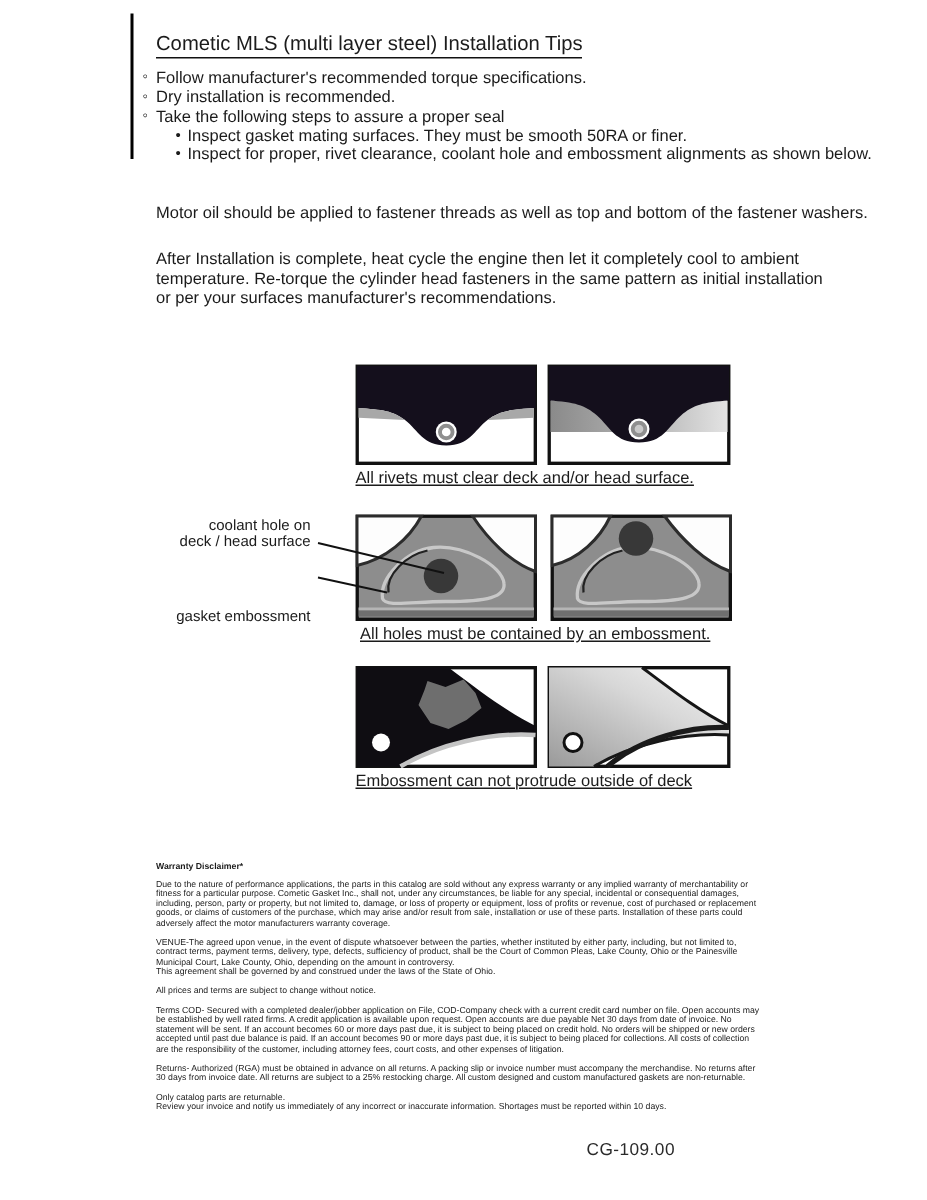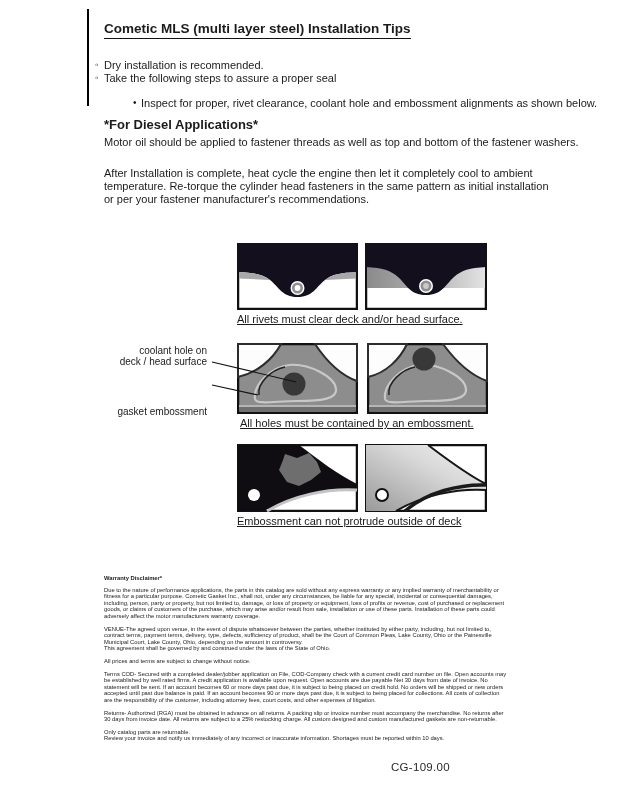--- a/index.html
+++ b/index.html
@@ -3,21 +3,21 @@
 <meta charset="utf-8">
 <style>
   html,body{margin:0;padding:0;background:#e8e8e8;}
   .page{
     position:relative;width:618px;height:800px;background:#ffffff;
     font-family:"Liberation Sans","DejaVu Sans",sans-serif;color:#1b1b1b;
     overflow:hidden;margin:0 auto;
   }
   .abs{position:absolute;}
   .edge-mark{left:87px;top:9px;width:2px;height:97px;background:#000;}
-  .title{left:104px;top:21px;font-size:13.5px;font-weight:bold;border-bottom:1.5px solid #111;padding-bottom:2px;white-space:nowrap;}
+  .title{left:104px;top:21px;font-size:13.5px;font-weight:normal;border-bottom:1.5px solid #111;padding-bottom:2px;white-space:nowrap;}
   .bullet-row{left:95px;font-size:11px;white-space:nowrap;}
   .bullet-row .mk{display:inline-block;width:9px;font-size:10px;vertical-align:top;}
   .sub-row{left:117px;font-size:11px;white-space:nowrap;}
   .sub-row .mk{display:inline-block;width:8px;font-size:10px;vertical-align:top;}
   .h2{left:104px;font-size:13px;font-weight:bold;white-space:nowrap;}
   .bodyline{left:104px;font-size:11px;white-space:nowrap;}
   .dlabel{font-size:12.5px;letter-spacing:.5px;text-align:left;width:70px;white-space:nowrap;margin-top:20px;}
   .caption{font-size:11px;white-space:nowrap;text-decoration:underline;}
   .ann{font-size:10px;text-align:right;width:92px;white-space:nowrap;}
   .diagram{line-height:0;}
@@ -29,35 +29,40 @@
 </style>
 </head>
 <body>
 
 <div class="page">
 
   <div class="abs edge-mark"></div>
 
   <div class="abs title">Cometic MLS (multi layer steel) Installation Tips</div>
 
+  <div class="abs bullet-row" style="top:46px;">
+    <span class="mk">◦</span><span>Follow manufacturer's recommended torque specifications.</span>
+  </div>
   <div class="abs bullet-row" style="top:59px;">
     <span class="mk">◦</span><span>Dry installation is recommended.</span>
   </div>
   <div class="abs bullet-row" style="top:72px;">
     <span class="mk">◦</span><span>Take the following steps to assure a proper seal</span>
   </div>
-  <div class="abs sub-row" style="top:97px;margin-left:16px;">
+  <div class="abs sub-row" style="top:85px;">
+    <span class="mk">•</span><span>Inspect gasket mating surfaces.  They must be smooth 50RA or finer.</span>
+  </div>
+  <div class="abs sub-row" style="top:97px;">
     <span class="mk">•</span><span>Inspect for proper, rivet clearance, coolant hole and embossment alignments as shown below.</span>
   </div>
 
-  <div class="abs h2" style="top:117px;">*For Diesel Applications*</div>
   <div class="abs bodyline" style="top:136px;">Motor oil should be applied to fastener threads as well as top and bottom of the fastener washers.</div>
   <div class="abs bodyline" style="top:167px;">After Installation is complete, heat cycle the engine then let it completely cool to ambient</div>
   <div class="abs bodyline" style="top:180px;">temperature. Re-torque the cylinder head fasteners in the same pattern as initial installation</div>
-  <div class="abs bodyline" style="top:193px;">or per your fastener manufacturer's recommendations.</div>
+  <div class="abs bodyline" style="top:193px;">or per your surfaces manufacturer's recommendations.</div>
 
   <div class="abs dlabel" style="left:262px;top:231px;">RIGHT</div>
   <div class="abs dlabel" style="left:391px;top:231px;">WRONG</div>
 
   <div class="abs diagram" style="left:237px;top:243px;">
     <svg width="121" height="67" viewBox="0 0 121 67">
       <rect x="1" y="1" width="119" height="65" fill="#ffffff" stroke="#111" stroke-width="2.5"></rect>
       <path d="M1,1 H120 V29 C103,30 96,31 88,37 C79,44 76,54 60.5,54 C45,54 42,44 33,37 C25,31 18,30 1,29 Z" fill="#140f1c"></path>
       <path d="M2,29 C18,30 25,31 33,37 L2,35.5 Z" fill="#a8a8a8"></path>
       <path d="M119,29 C103,30 96,31 88,37 L119,35.5 Z" fill="#a8a8a8"></path>

